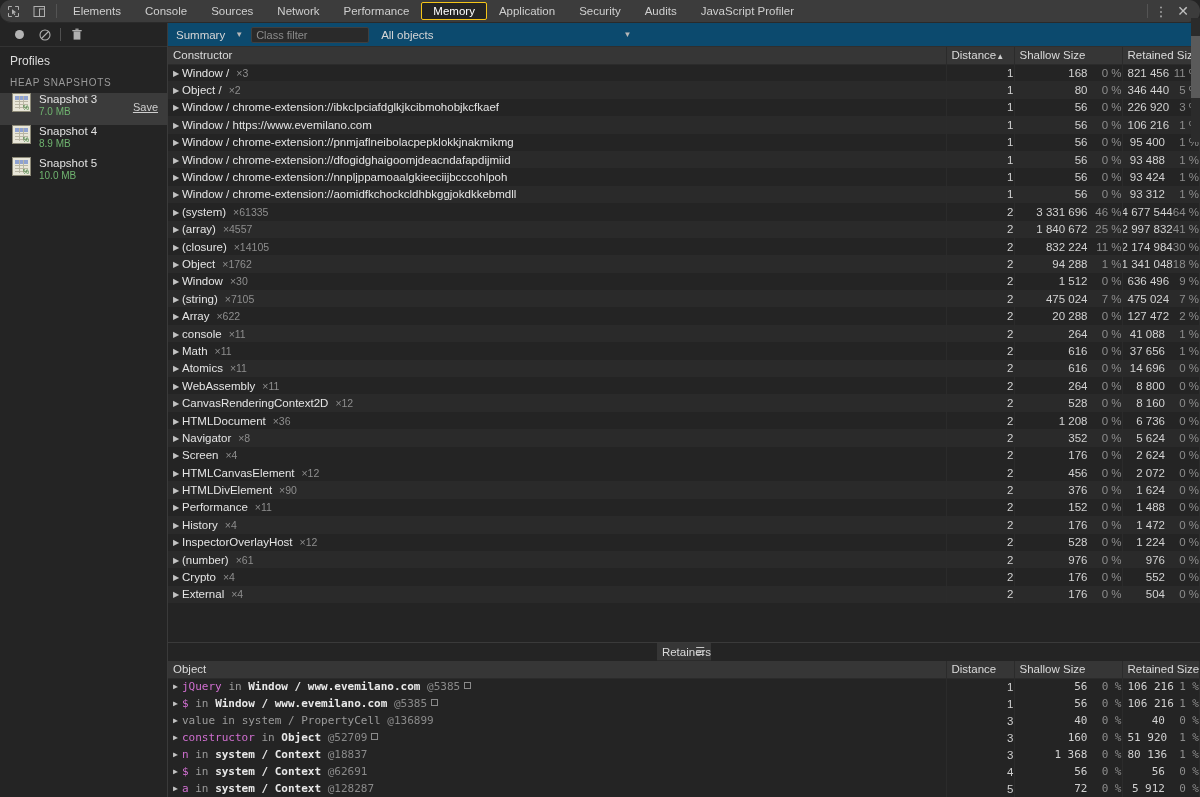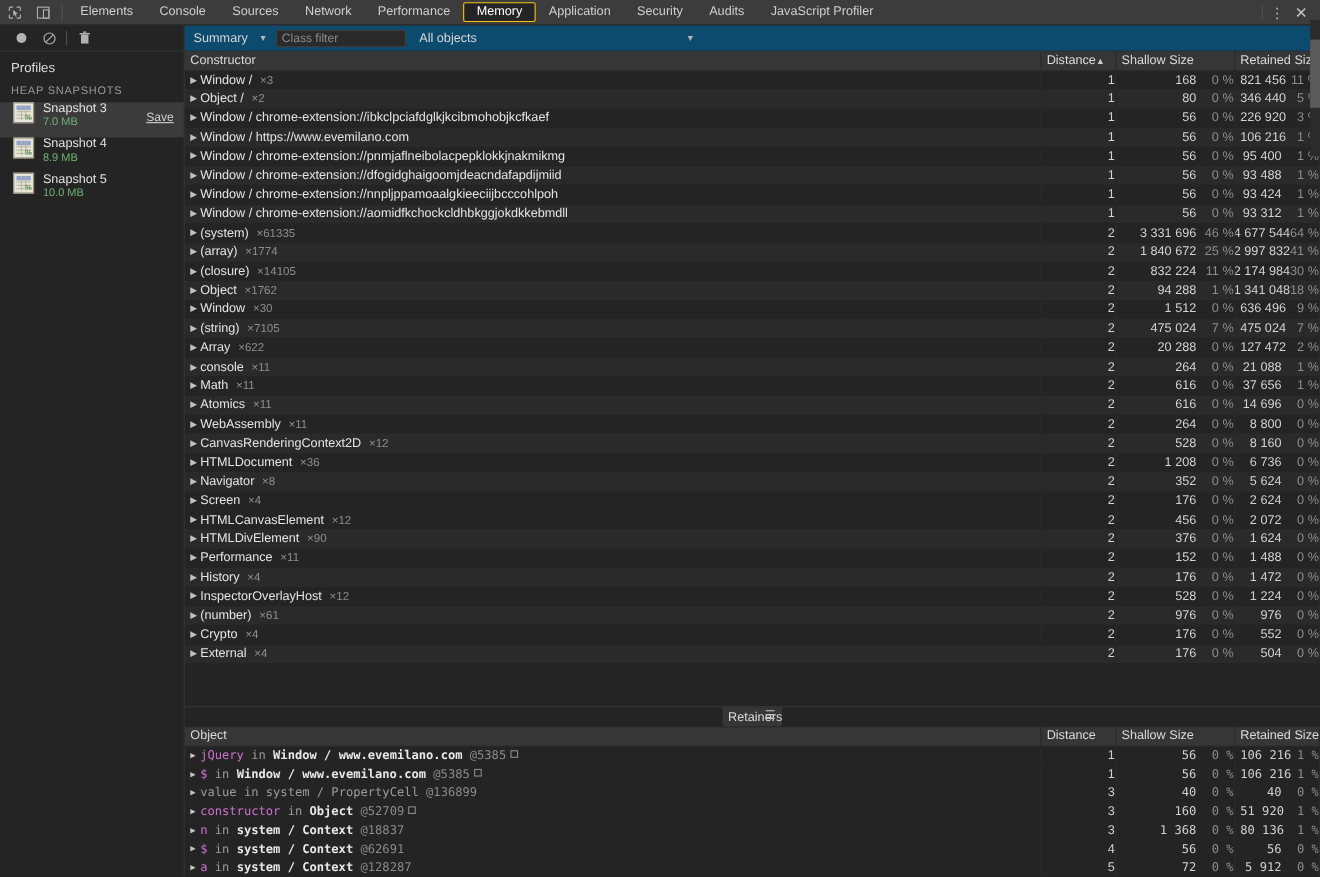--- a/index.html
+++ b/index.html
@@ -9,21 +9,21 @@
     font-family: "Liberation Sans", sans-serif;
     color: #d0d0d0;
     overflow: hidden;
     -webkit-font-smoothing: antialiased;
   }
   .app { width: 1200px; height: 797px; display: flex; flex-direction: column; position: relative; }
 
   
   .tabbar {
     height: 23px; background: #3c3c3c; display: flex; align-items: stretch;
-    border-bottom: 1px solid #2a2a2a; flex: 0 0 23px; position: relative;
+    border-bottom: 1px solid #2a2a2a; flex: 0 0 23px; position: relative; border-radius: 11px;
   }
   .tb-iconbtn {
     width: 26px; display: flex; align-items: center; justify-content: center;
     color: #b0b0b0;
   }
   .tb-sep { width: 1px; background: #545454; margin: 4px 4px; }
   .tabs { display: flex; align-items: stretch; }
   .tab {
     padding: 0 11px; display: flex; align-items: center;
     font-size: 11.5px; color: #cfcfcf; white-space: nowrap;
@@ -476,21 +476,21 @@
                   </div>
                 </td>
                 <td>
                   <div class="cellnum">
                     <span class="numval">4 677 544</span>
                     <span class="pctval">64 %</span>
                   </div>
                 </td>
               </tr>
               <tr class="row-alt">
-                <td><span class="arrow">▶</span><span class="ctor-name">(array)</span><span class="ctor-count">×1774</span></td>
+                <td><span class="arrow">▶</span><span class="ctor-name">(array)</span><span class="ctor-count">×4557</span></td>
                 <td class="num">2</td>
                 <td>
                   <div class="cellnum">
                     <span class="numval">1 840 672</span>
                     <span class="pctval">25 %</span>
                   </div>
                 </td>
                 <td>
                   <div class="cellnum">
                     <span class="numval">2 997 832</span>
@@ -582,21 +582,21 @@
                 <td><span class="arrow">▶</span><span class="ctor-name">console</span><span class="ctor-count">×11</span></td>
                 <td class="num">2</td>
                 <td>
                   <div class="cellnum">
                     <span class="numval">264</span>
                     <span class="pctval">0 %</span>
                   </div>
                 </td>
                 <td>
                   <div class="cellnum">
-                    <span class="numval">21 088</span>
+                    <span class="numval">41 088</span>
                     <span class="pctval">1 %</span>
                   </div>
                 </td>
               </tr>
               <tr>
                 <td><span class="arrow">▶</span><span class="ctor-name">Math</span><span class="ctor-count">×11</span></td>
                 <td class="num">2</td>
                 <td>
                   <div class="cellnum">
                     <span class="numval">616</span>

